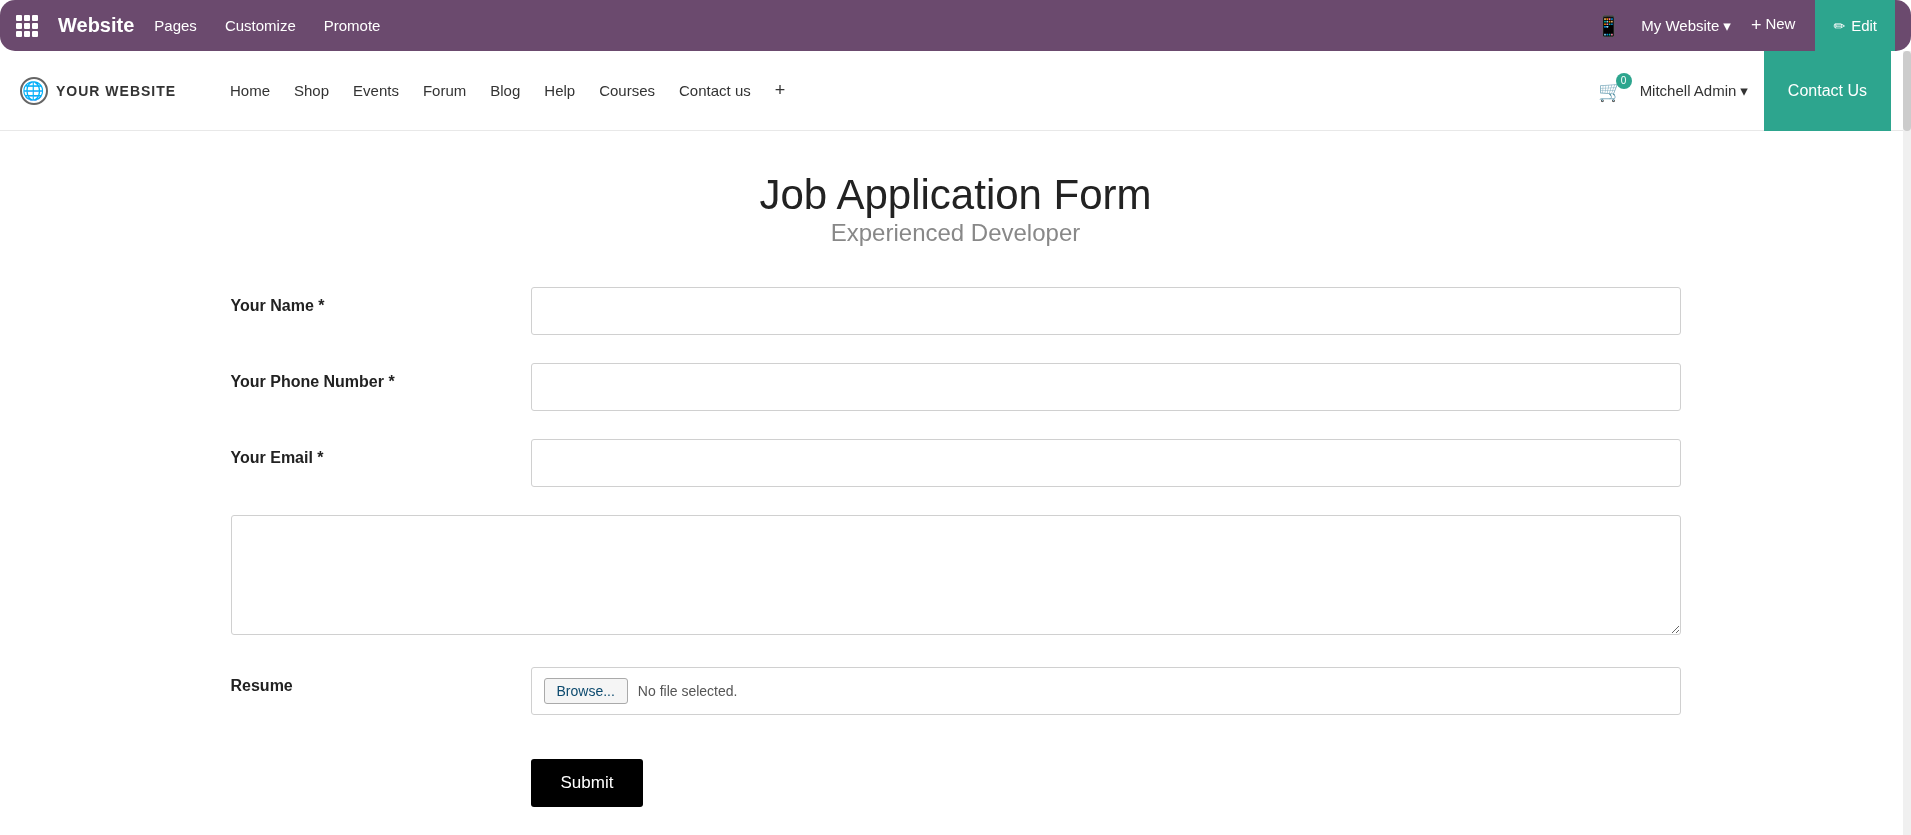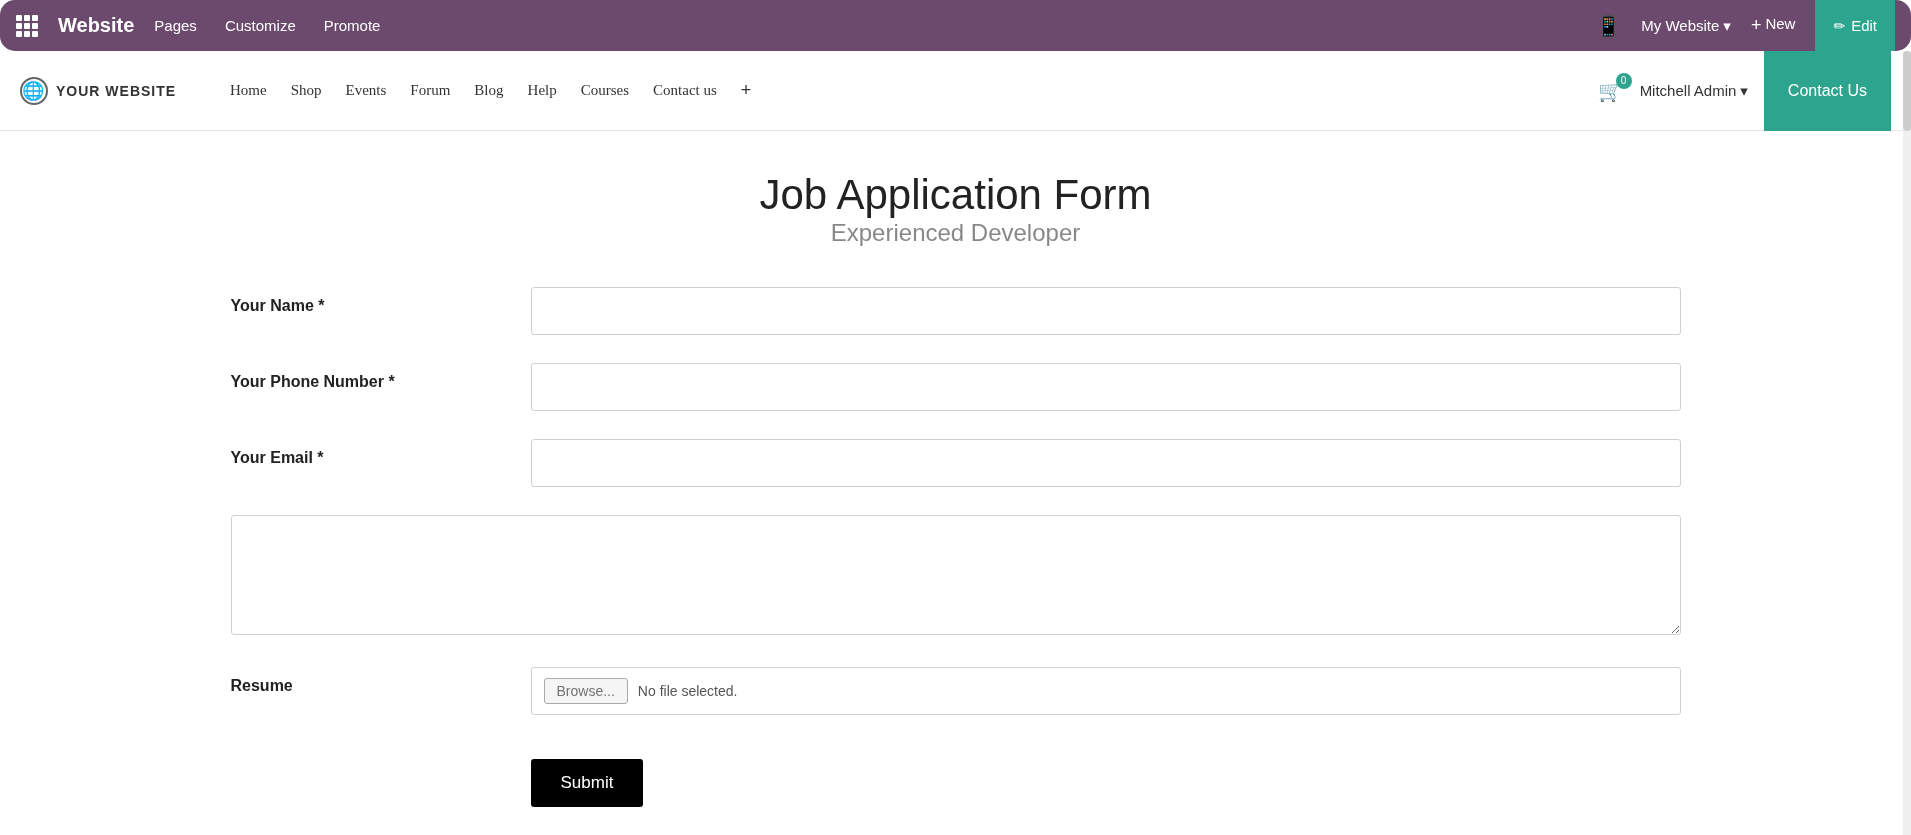--- a/index.html
+++ b/index.html
@@ -134,21 +134,20 @@
       display: flex;
       align-items: center;
       gap: 24px;
       flex: 1;
     }
     .site-nav-links a {
       color: #333;
       text-decoration: none;
       font-size: 15px;
       cursor: pointer;
-      font-family: Liberation Serif, serif;
     }
     .nav-plus {
       font-size: 18px;
       color: #333;
       cursor: pointer;
     }
     .site-nav-right {
       display: flex;
       align-items: center;
       gap: 16px;
@@ -262,21 +261,21 @@
       height: 48px;
     }
     .browse-btn {
       background: #f5f5f5;
       border: 1px solid #aaa;
       border-radius: 3px;
       padding: 4px 12px;
       font-size: 14px;
       cursor: pointer;
       white-space: nowrap;
-      color: #737373;
+      color: #0c4a6e;
     }
     .file-label-text {
       font-size: 14px;
       color: #555;
     }
     .submit-btn {
       background: #000000;
       color: #fff;
       border: none;
       padding: 14px 30px;

